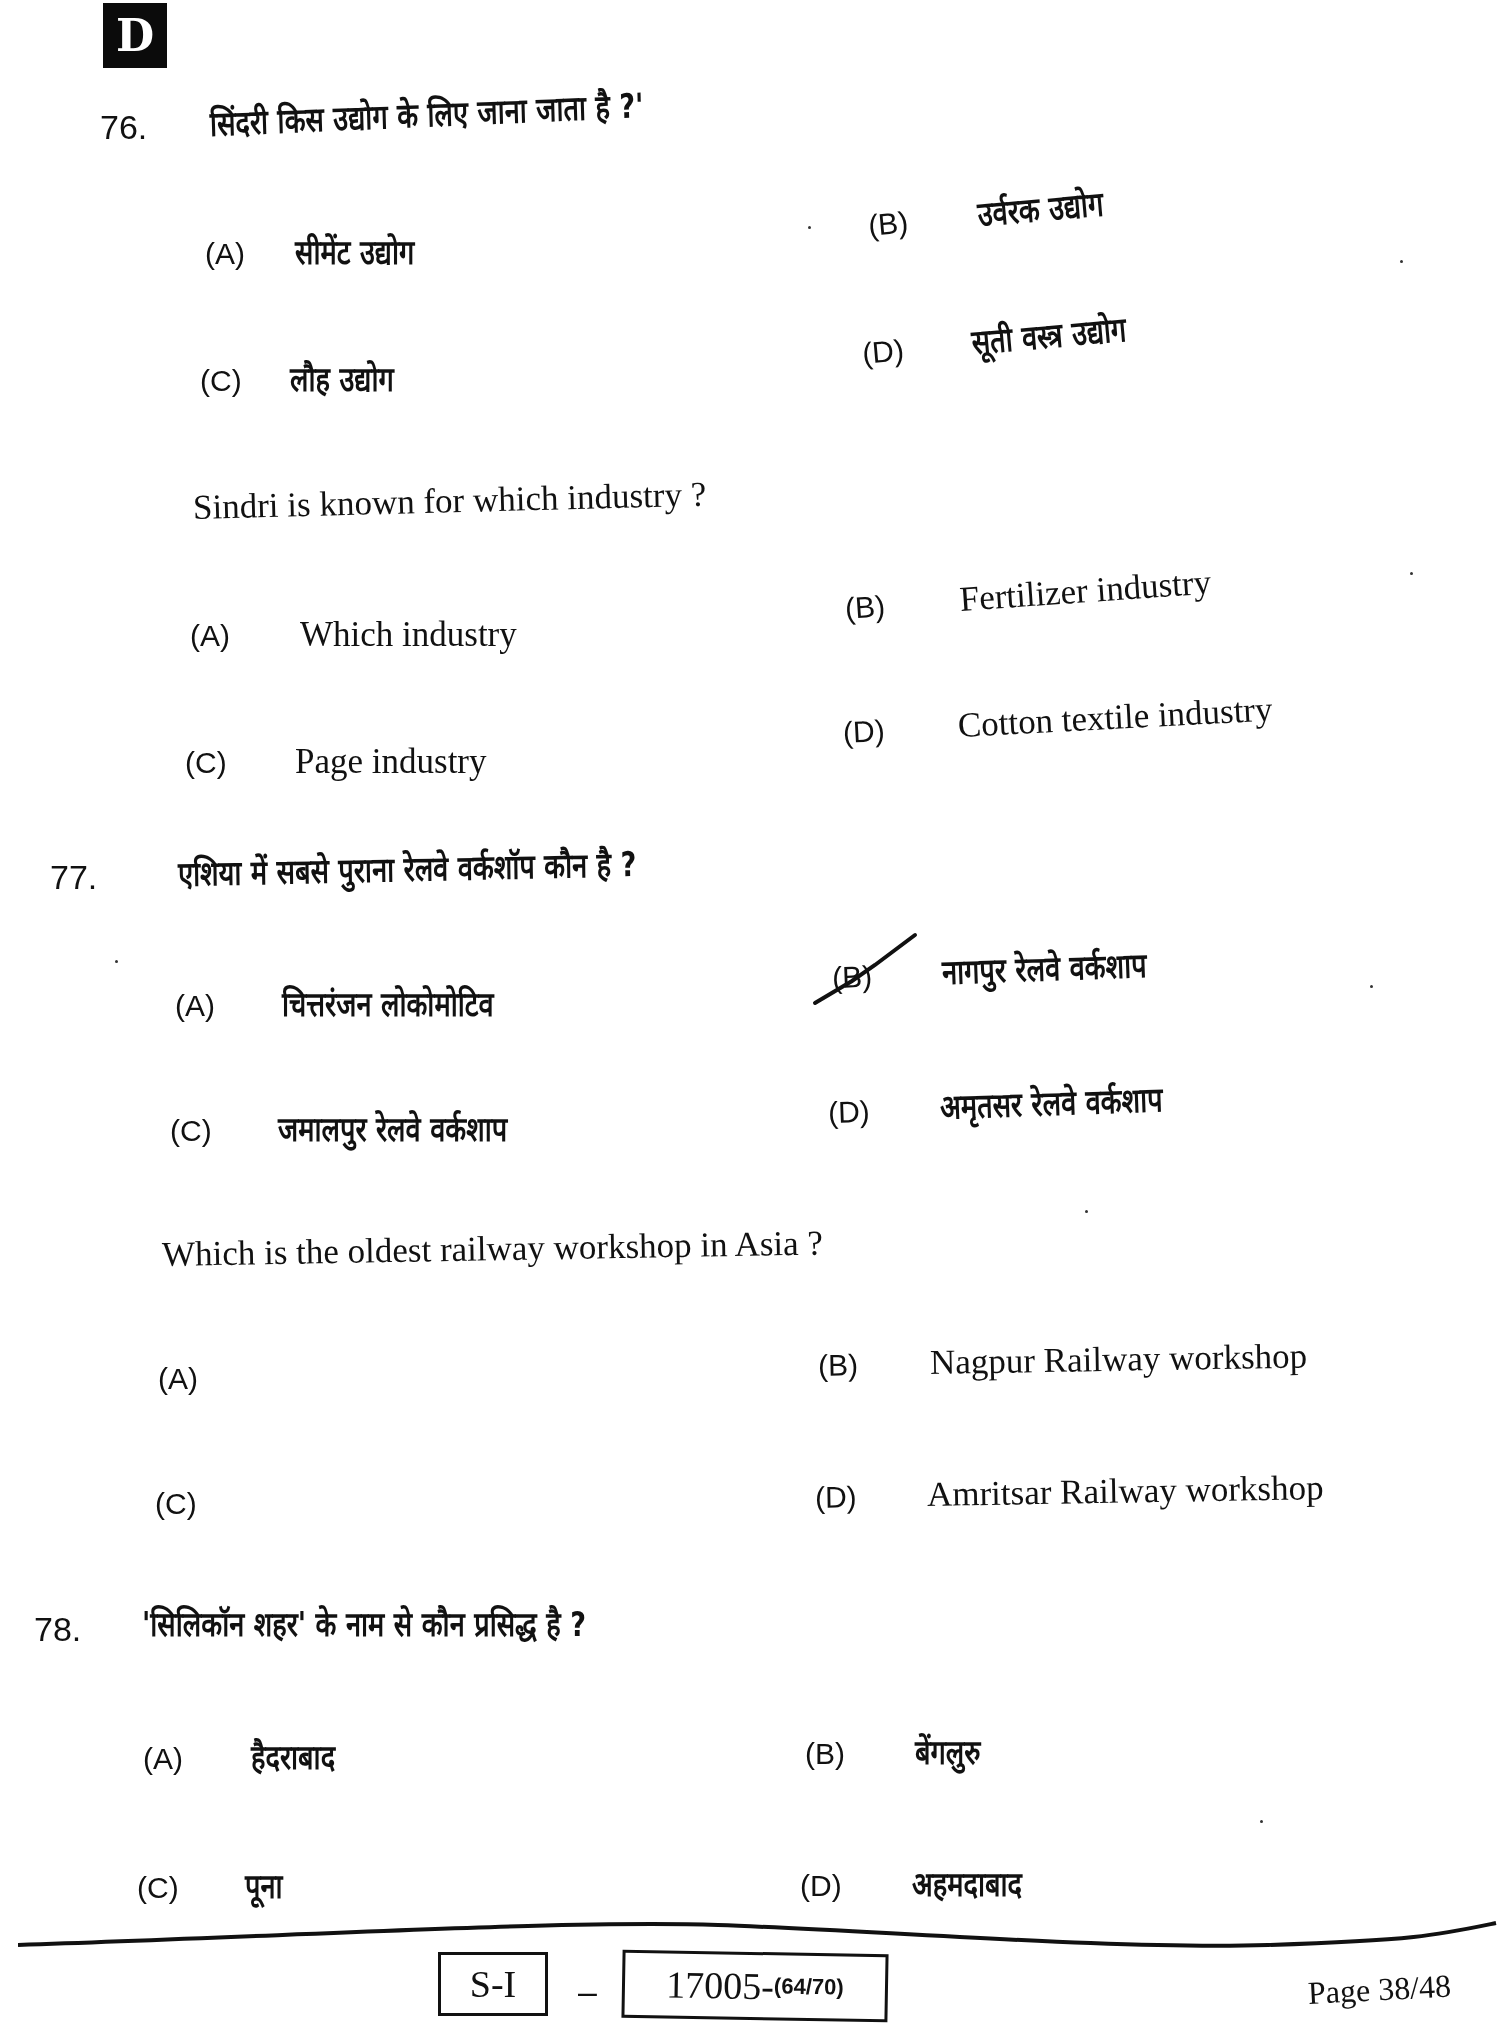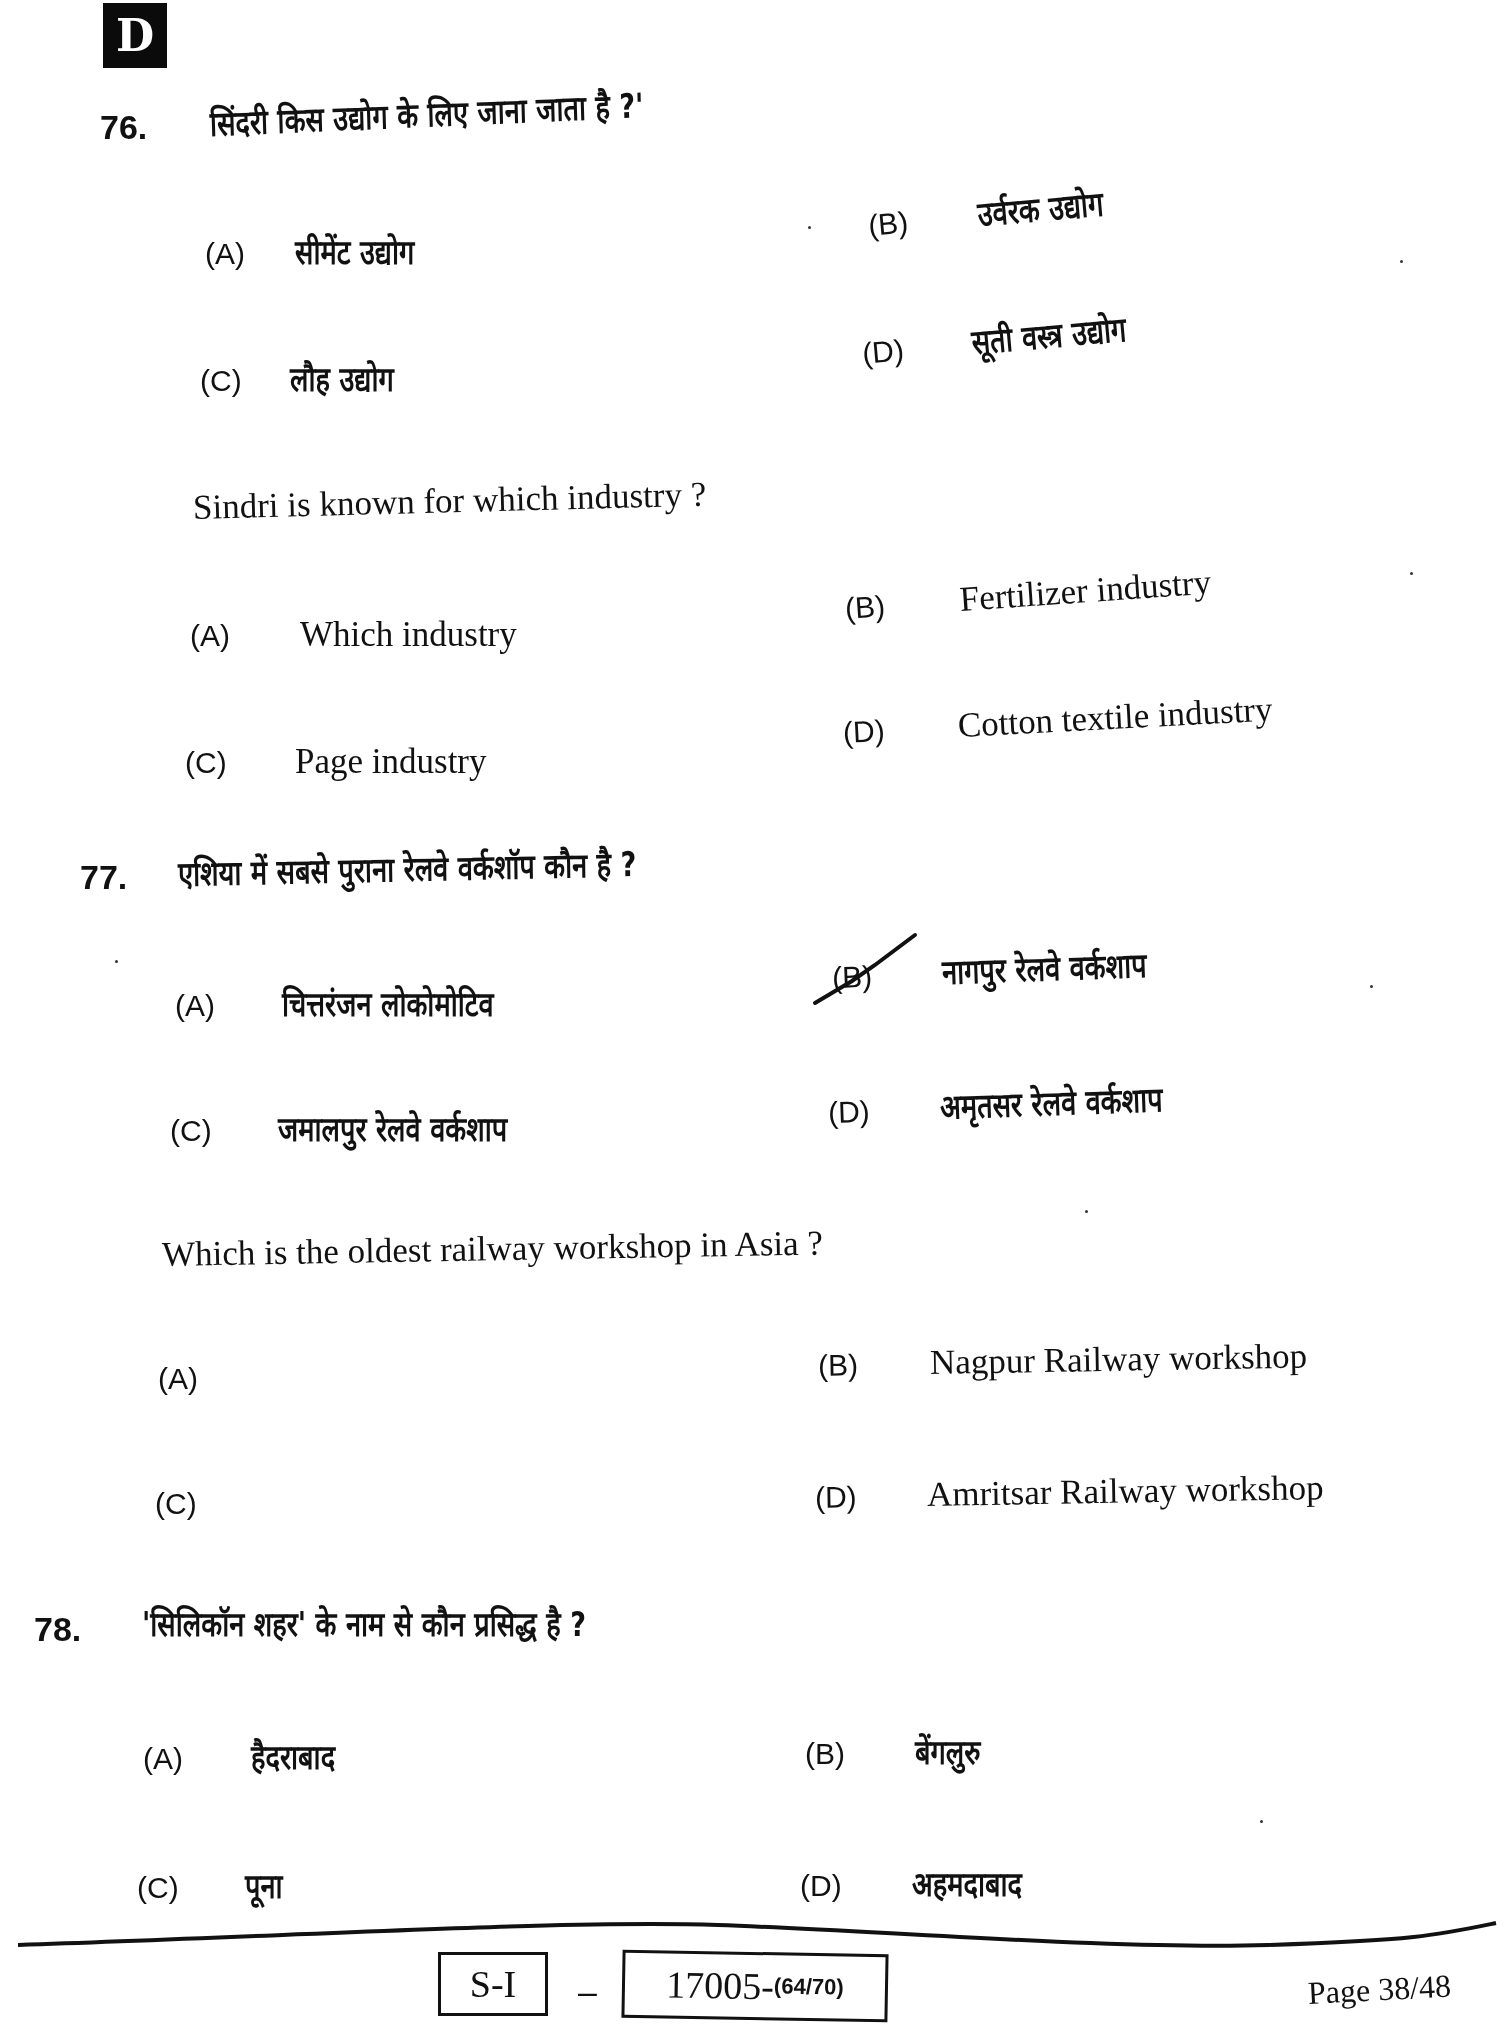--- a/index.html
+++ b/index.html
@@ -1,21 +1,21 @@
 <!DOCTYPE html>
 <html><head>
 <meta charset="utf-8">
 <style>
   html, body { margin:0; padding:0; background:#ffffff; }
   body { width:1505px; height:2034px; position:relative; overflow:hidden; color:#111; }
   .abs { position:absolute; white-space:nowrap; }
   .set-box { position:absolute; left:103px; top:3px; width:64px; height:65px; background:#0b0b0b;
              color:#fff; font-family:"DejaVu Serif", serif; font-weight:bold; font-size:44px;
              display:flex; align-items:center; justify-content:center; }
-  .qnum { font-family:"Liberation Sans", sans-serif; font-size:34px;font-weight:bold; }
+  .qnum { font-family:"Liberation Sans", sans-serif; font-size:34px; }
   .hi { font-family:"DejaVu Sans", sans-serif; font-size:34px; font-weight:bold; transform:scaleX(0.8); transform-origin:left center; }
   .en { font-family:"Liberation Serif", serif; font-size:35px; }
   .lbl { font-family:"Liberation Sans", sans-serif; font-size:30px; }
   .opt { position:absolute; display:flex; align-items:baseline; white-space:nowrap; }
   .opt .lbl { width:90px; display:inline-block; }
   .rot-b { transform:rotate(-5deg); transform-origin:left center; }
   .footer-line { position:absolute; left:18px; top:1915px; width:1480px; height:40px; }
   .fbox { position:absolute; border:3px solid #111; font-family:"Liberation Serif", serif; font-size:38px;
           display:flex; align-items:center; justify-content:center; }
   .fbox small { font-family:"Liberation Sans", sans-serif; font-weight:bold; font-size:22px; }
@@ -65,21 +65,21 @@
     <span class="lbl" style="width:110px;">(C)</span>
     <span class="en">Page industry</span>
   </div>
   <div class="opt" style="left:843px;top:712px;transform:rotate(-3deg);transform-origin:left center;">
     <span class="lbl" style="width:115px;">(D)</span>
     <span class="en">Cotton textile industry</span>
   </div>
 </div>
 
 <div>
-  <span class="abs qnum" style="left:80px;top:858px;">77.</span>
+  <span class="abs qnum" style="left:50px;top:858px;">77.</span>
   <span class="abs hi" style="left:178px;top:850px;transform:scaleX(0.8) rotate(-1deg);">एशिया में सबसे पुराना रेलवे वर्कशॉप कौन है ?</span>
 
   <div class="opt" style="left:175px;top:980px;">
     <span class="lbl" style="width:107px;">(A)</span>
     <span class="hi">चित्तरंजन लोकोमोटिव</span>
   </div>
   <div class="opt" style="left:832px;top:952px;transform:rotate(-2deg);transform-origin:left center;">
     <span class="lbl" style="width:110px;">(B)</span>
     <span class="hi">नागपुर रेलवे वर्कशाप</span>
   </div>

